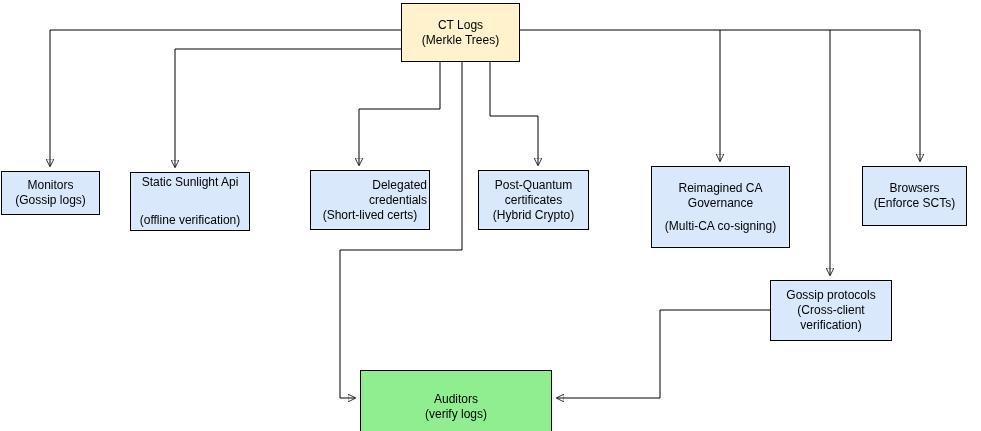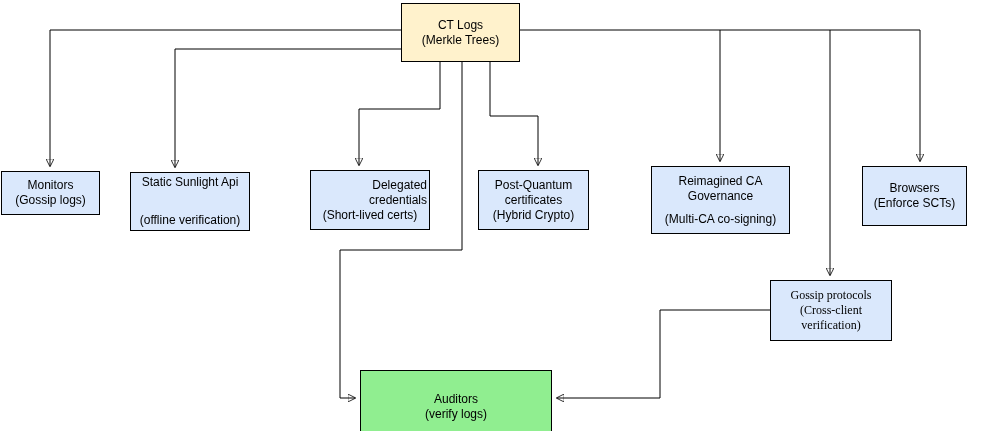--- a/index.html
+++ b/index.html
@@ -24,23 +24,23 @@
     text-align:center;font-size:12px;line-height:15px;color:#000;
     padding:4px 2px;cursor:default;
   }
   .node.root{background:var(--root-fill);}
   .node.highlight{background:var(--highlight-fill);}
   #n-ct{left:401px;top:3px;width:119px;height:59px;}
   #n-monitors{left:1px;top:171px;width:99px;height:44px;}
   #n-static{left:130px;top:172px;width:120px;height:59px;gap:23px;}
   #n-delegated{left:310px;top:170px;width:120px;height:60px;text-align:right;}
   #n-pq{left:478px;top:170px;width:111px;height:60px;}
-  #n-reimagined{left:651px;top:166px;width:139px;height:68px;gap:8px;}
+  #n-reimagined{left:651px;top:166px;width:139px;height:82px;gap:8px;}
   #n-browsers{left:862px;top:166px;width:105px;height:60px;text-align:center;}
-  #n-gossip{left:770px;top:280px;width:122px;height:61px;font-family:Liberation Serif, serif;}
+  #n-gossip{left:770px;top:280px;width:122px;height:61px;}
   #n-auditors{left:360px;top:370px;width:192px;height:74px;}
 </style>
 </head>
 <body>
 
 <div class="canvas">
 
   <svg class="edges" width="981" height="431" viewBox="0 0 981 431" xmlns="http://www.w3.org/2000/svg">
     <defs>
       <marker id="arrow" viewBox="0 0 10 10" refX="9" refY="5" markerWidth="8" markerHeight="8" orient="auto-start-reverse">

